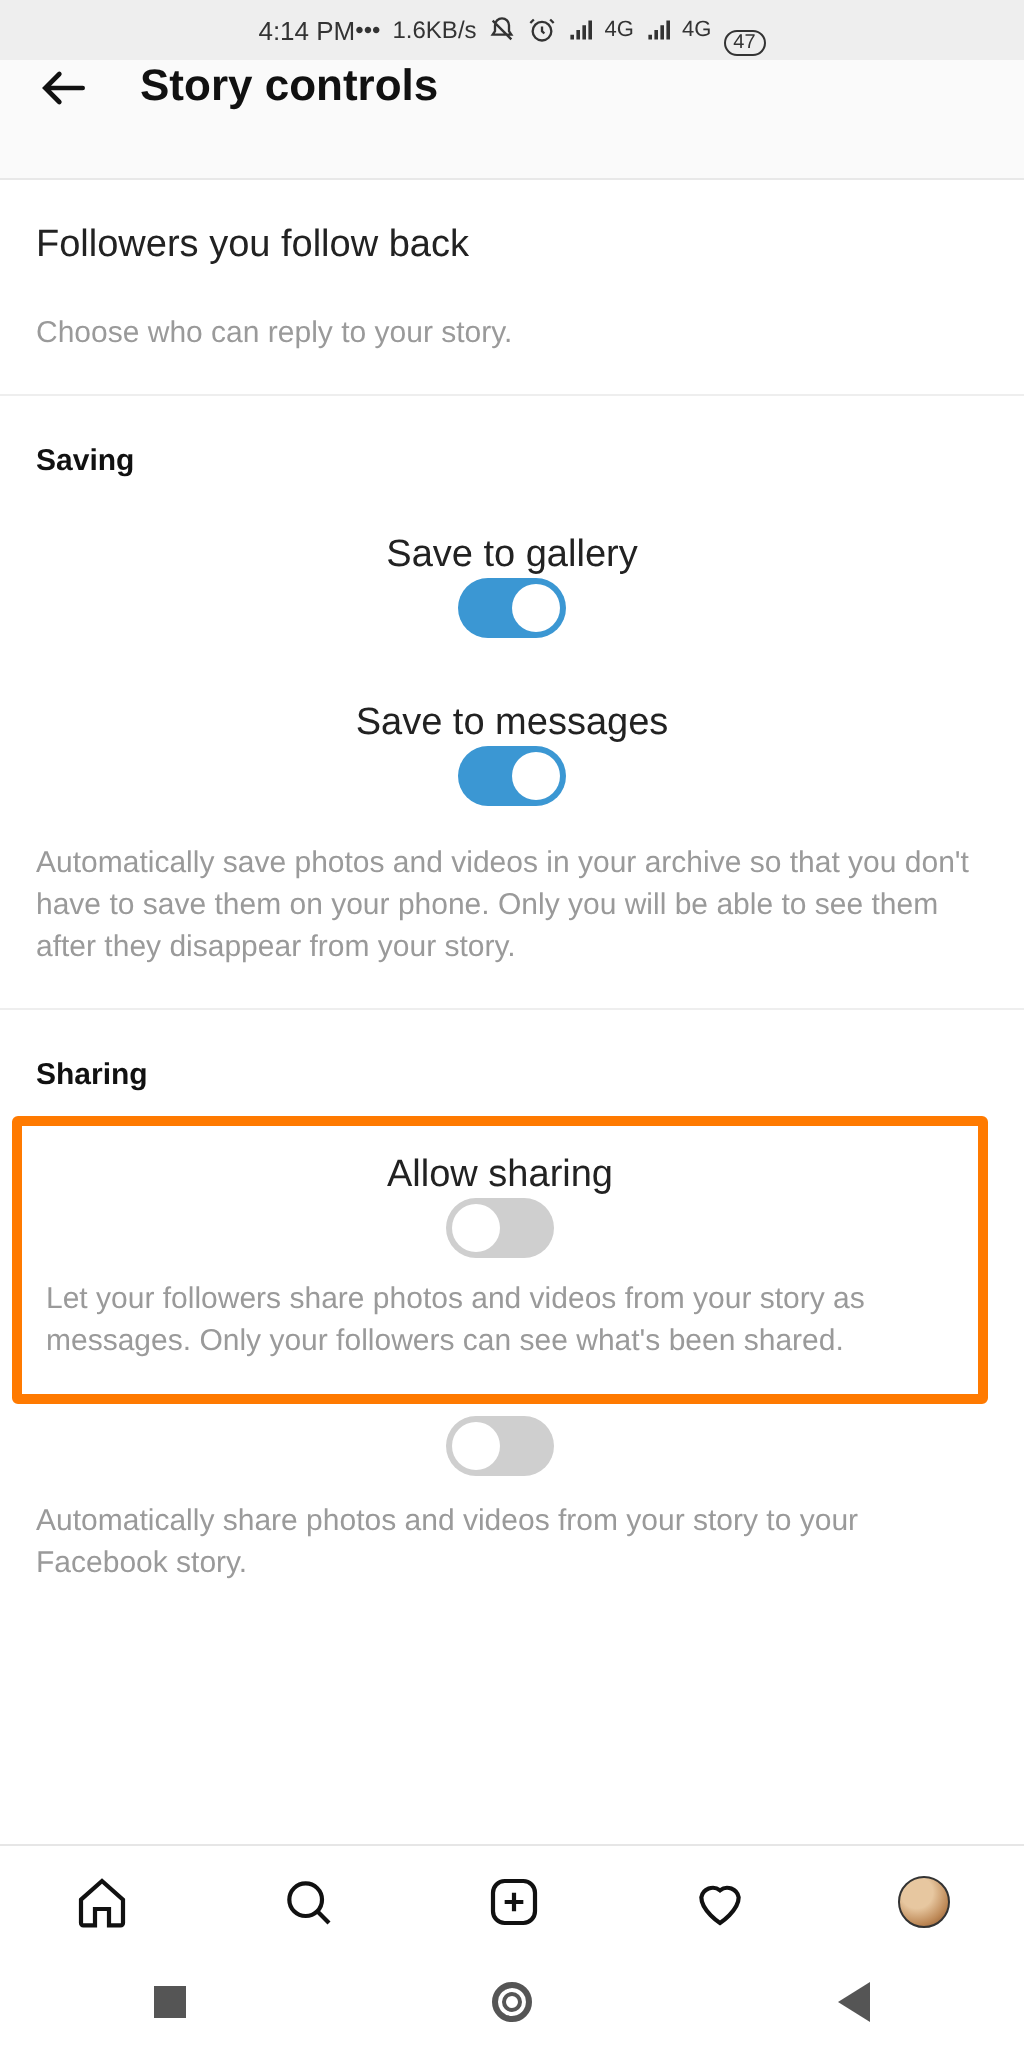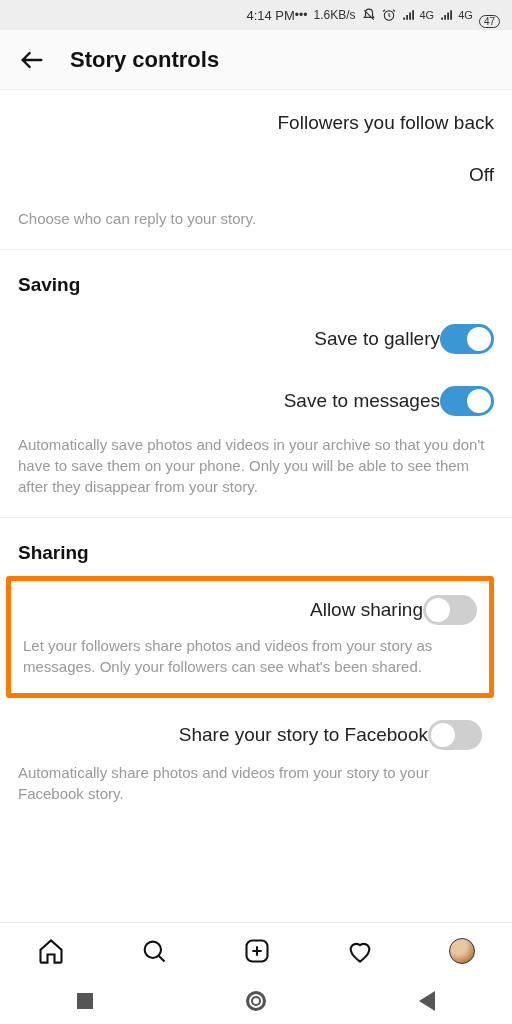--- a/index.html
+++ b/index.html
@@ -1,42 +1,42 @@
 <!DOCTYPE html>
 <html><head>
 <meta charset="utf-8">
 <style>
   * { box-sizing: border-box; margin: 0; padding: 0; }
   html, body { width: 512px; height: 1024px; font-family: -apple-system, "Helvetica Neue", Arial, sans-serif; background: #fff; color: #111; }
-  .status-bar { height: 30px; background: #eeeeee; display: flex; align-items: center; justify-content: flex-end; padding: 0 12px; font-size: 13px; color: #333; }
+  .status-bar { height: 30px; background: #eeeeee; display: flex; align-items: center; justify-content: center; padding: 0 12px; font-size: 13px; color: #333; }
   .status-left { font-weight: 500; }
   .status-right { display: flex; align-items: center; gap: 6px; font-size: 12px; }
   .status-icon { display: inline-flex; align-items: center; }
   .battery-box { border: 1px solid #333; border-radius: 7px; padding: 0 4px; font-size: 10px; margin-top: 12px; }
 
-  .header { height: 60px; display: flex; align-items: center; padding: 0 18px; gap: 24px; border-bottom: 1px solid #e8e8e8; background: #fafafa;}
+  .header { height: 60px; display: flex; align-items: flex-start; padding: 0 18px; gap: 24px; border-bottom: 1px solid #e8e8e8; background: #fafafa;}
   .header-title { font-size: 22px; font-weight: 600; }
 
   .section { padding: 0 18px; }
   .row { padding-top: 22px; padding-bottom: 22px; }
-  .row-label { font-size: 19px; color: #222; text-align: right; }
+  .row-label { font-size: 19px; color: #222; }
   .desc { font-size: 15px; color: #9a9a9a; line-height: 1.4; padding-bottom: 20px; }
-  .group-title { font-size: 19px; font-weight: 700; padding-top: 24px; padding-bottom: 8px; }
+  .group-title { font-size: 15px; font-weight: 700; padding-top: 24px; padding-bottom: 8px; }
   .divider { height: 1px; background: #eee; width: 100%; }
-  .toggle-row { display: flex; align-items: center; justify-content: space-between; padding-top: 20px; padding-bottom: 12px; }
+  .toggle-row { display: flex; align-items: center; justify-content: space-between; padding-top: 20px; padding-bottom: 12px; flex-direction: column; }
   .toggle-row .row-label { flex: 1; }
 
   .switch { position: relative; width: 54px; height: 30px; border-radius: 15px; flex-shrink: 0; }
   .switch-on { background: #3b97d3; }
   .switch-off { background: #cfcfcf; }
   .knob { position: absolute; top: 3px; width: 24px; height: 24px; border-radius: 50%; background: #fff; }
   .switch-on .knob { right: 3px; }
   .switch-off .knob { left: 3px; }
 
-  .highlight { border: 5px solid #ff7a00; border-radius: 3px; margin: 4px 6px 16px 6px; padding: 8px 12px 10px 12px; }
+  .highlight { border: 5px solid #ff7a00; border-radius: 3px; margin: 4px 6px 0 6px; padding: 8px 12px 10px 12px; }
 
   .nav { position: absolute; bottom: 46px; left: 0; right: 0; height: 56px; border-top: 1px solid #e6e6e6; background: #fff; display: flex; align-items: center; justify-content: space-around; }
   .nav .avatar { width: 26px; height: 26px; border-radius: 50%; background: radial-gradient(circle at 35% 30%, #e7c7a0 35%, #bd8856 70%, #7a4a26); border: 1px solid #333; }
 
   .sys-nav { position: absolute; bottom: 0; left: 0; right: 0; height: 46px; background: #fff; display: flex; align-items: center; justify-content: space-around; }
   .sys-square { width: 16px; height: 16px; background: #555; }
   .sys-circle { width: 20px; height: 20px; border: 3px solid #555; border-radius: 50%; box-shadow: 0 0 0 2px #fff inset, 0 0 0 4px #555 inset; }
   .sys-tri { width: 0; height: 0; border-top: 10px solid transparent; border-bottom: 10px solid transparent; border-right: 16px solid #555; }
 
   svg { display: block; }
@@ -82,23 +82,20 @@
         <path d="M20 12H4M10 6l-6 6 6 6"></path>
       </svg>
   </span>
   <div class="header-title">Story controls</div>
 </div>
 
 <div class="section">
   <div class="row">
     <div class="row-label">Followers you follow back</div>
   </div>
-  <div class="row" style="padding-top:8px">
-    <div class="row-label">Off</div>
-  </div>
   <div class="desc">Choose who can reply to your story.</div>
 </div>
 <div class="divider"></div>
 
 <div class="section">
   <div class="group-title">Saving</div>
 
   <div class="toggle-row">
     <div class="row-label">Save to gallery</div>
     <div class="switch switch-on">
@@ -127,21 +124,20 @@
       <div class="row-label">Allow sharing</div>
       <div class="switch switch-off">
           <div class="knob"></div>
         </div>
     </div>
     <div class="desc" style="padding-bottom:6px">Let your followers share photos and videos from your story as messages. Only your followers can see what's been shared.</div>
   </div>
 
   <div style="padding:0 18px">
     <div class="toggle-row" style="padding-top:6px">
-      <div class="row-label">Share your story to Facebook</div>
       <div class="switch switch-off">
           <div class="knob"></div>
         </div>
     </div>
     <div class="desc">Automatically share photos and videos from your story to your Facebook story.</div>
   </div>
 </div>
 
 <div class="nav">
   <span>

